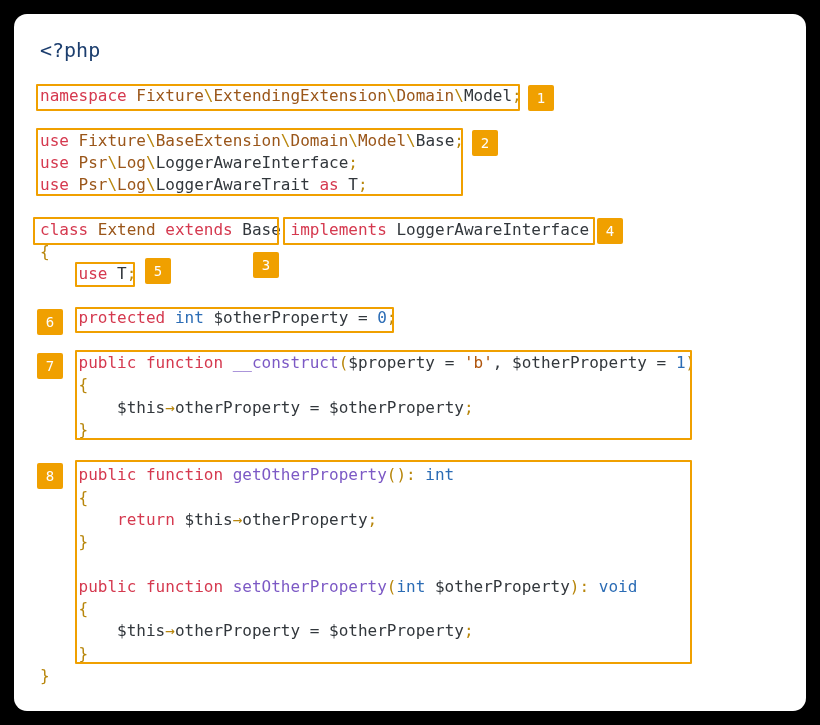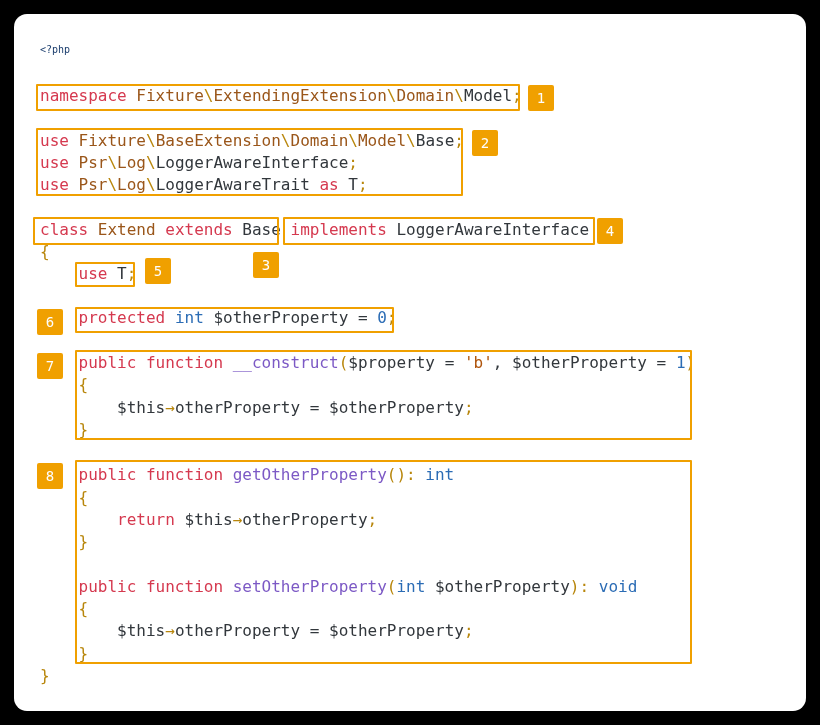--- a/index.html
+++ b/index.html
@@ -36,21 +36,21 @@
     border-radius:2px;
     display:flex; align-items:center; justify-content:center;
     font-size:14px;
   }
 </style>
 </head>
 <body style="background: rgb(0, 0, 0);">
 
 <div class="card" style="left: 14px; top: 14px; width: 792px; height: 697px; background: rgb(255, 255, 255); border-radius: 13px;">
   <div class="code-layer" id="code-layer">
-      <div class="line" style="top: 25px; left: 26px; font-size: 10px; line-height: 22px;"><span style="color: rgb(28, 62, 110);">&lt;?php</span></div>
+      <div class="line" style="top: 25px; left: 26px; font-size: 20px; line-height: 22px;"><span style="color: rgb(28, 62, 110);">&lt;?php</span></div>
       <div class="line" style="top: 71px; left: 26px; font-size: 16px; line-height: 22px;"><span style="color: rgb(213, 57, 79);">namespace</span><span style="color: rgb(50, 55, 60);"> </span><span style="color: rgb(154, 86, 26);">Fixture</span><span style="color: rgb(184, 134, 11);">\</span><span style="color: rgb(154, 86, 26);">ExtendingExtension</span><span style="color: rgb(184, 134, 11);">\</span><span style="color: rgb(154, 86, 26);">Domain</span><span style="color: rgb(184, 134, 11);">\</span><span style="color: rgb(50, 55, 60);">Model</span><span style="color: rgb(184, 134, 11);">;</span></div>
       <div class="line" style="top: 116px; left: 26px; font-size: 16px; line-height: 22px;"><span style="color: rgb(213, 57, 79);">use</span><span style="color: rgb(50, 55, 60);"> </span><span style="color: rgb(154, 86, 26);">Fixture</span><span style="color: rgb(184, 134, 11);">\</span><span style="color: rgb(154, 86, 26);">BaseExtension</span><span style="color: rgb(184, 134, 11);">\</span><span style="color: rgb(154, 86, 26);">Domain</span><span style="color: rgb(184, 134, 11);">\</span><span style="color: rgb(154, 86, 26);">Model</span><span style="color: rgb(184, 134, 11);">\</span><span style="color: rgb(50, 55, 60);">Base</span><span style="color: rgb(184, 134, 11);">;</span></div>
       <div class="line" style="top: 138px; left: 26px; font-size: 16px; line-height: 22px;"><span style="color: rgb(213, 57, 79);">use</span><span style="color: rgb(50, 55, 60);"> </span><span style="color: rgb(154, 86, 26);">Psr</span><span style="color: rgb(184, 134, 11);">\</span><span style="color: rgb(154, 86, 26);">Log</span><span style="color: rgb(184, 134, 11);">\</span><span style="color: rgb(50, 55, 60);">LoggerAwareInterface</span><span style="color: rgb(184, 134, 11);">;</span></div>
       <div class="line" style="top: 160px; left: 26px; font-size: 16px; line-height: 22px;"><span style="color: rgb(213, 57, 79);">use</span><span style="color: rgb(50, 55, 60);"> </span><span style="color: rgb(154, 86, 26);">Psr</span><span style="color: rgb(184, 134, 11);">\</span><span style="color: rgb(154, 86, 26);">Log</span><span style="color: rgb(184, 134, 11);">\</span><span style="color: rgb(50, 55, 60);">LoggerAwareTrait</span><span style="color: rgb(50, 55, 60);"> </span><span style="color: rgb(213, 57, 79);">as</span><span style="color: rgb(50, 55, 60);"> </span><span style="color: rgb(50, 55, 60);">T</span><span style="color: rgb(184, 134, 11);">;</span></div>
       <div class="line" style="top: 205px; left: 26px; font-size: 16px; line-height: 22px;"><span style="color: rgb(213, 57, 79);">class</span><span style="color: rgb(50, 55, 60);"> </span><span style="color: rgb(154, 86, 26);">Extend</span><span style="color: rgb(50, 55, 60);"> </span><span style="color: rgb(213, 57, 79);">extends</span><span style="color: rgb(50, 55, 60);"> </span><span style="color: rgb(50, 55, 60);">Base</span><span style="color: rgb(50, 55, 60);"> </span><span style="color: rgb(213, 57, 79);">implements</span><span style="color: rgb(50, 55, 60);"> </span><span style="color: rgb(50, 55, 60);">LoggerAwareInterface</span></div>
       <div class="line" style="top: 227px; left: 26px; font-size: 16px; line-height: 22px;"><span style="color: rgb(184, 134, 11);">{</span></div>
       <div class="line" style="top: 249px; left: 26px; font-size: 16px; line-height: 22px;"><span style="color: rgb(50, 55, 60);">    </span><span style="color: rgb(213, 57, 79);">use</span><span style="color: rgb(50, 55, 60);"> </span><span style="color: rgb(50, 55, 60);">T</span><span style="color: rgb(184, 134, 11);">;</span></div>
       <div class="line" style="top: 293px; left: 26px; font-size: 16px; line-height: 22px;"><span style="color: rgb(50, 55, 60);">    </span><span style="color: rgb(213, 57, 79);">protected</span><span style="color: rgb(50, 55, 60);"> </span><span style="color: rgb(43, 108, 181);">int</span><span style="color: rgb(50, 55, 60);"> </span><span style="color: rgb(50, 55, 60);">$otherProperty</span><span style="color: rgb(50, 55, 60);"> </span><span style="color: rgb(50, 55, 60);">=</span><span style="color: rgb(50, 55, 60);"> </span><span style="color: rgb(43, 108, 181);">0</span><span style="color: rgb(184, 134, 11);">;</span></div>
       <div class="line" style="top: 338px; left: 26px; font-size: 16px; line-height: 22px;"><span style="color: rgb(50, 55, 60);">    </span><span style="color: rgb(213, 57, 79);">public</span><span style="color: rgb(50, 55, 60);"> </span><span style="color: rgb(213, 57, 79);">function</span><span style="color: rgb(50, 55, 60);"> </span><span style="color: rgb(124, 89, 197);">__construct</span><span style="color: rgb(184, 134, 11);">(</span><span style="color: rgb(50, 55, 60);">$property</span><span style="color: rgb(50, 55, 60);"> </span><span style="color: rgb(50, 55, 60);">=</span><span style="color: rgb(50, 55, 60);"> </span><span style="color: rgb(176, 86, 14);">'b'</span><span style="color: rgb(50, 55, 60);">,</span><span style="color: rgb(50, 55, 60);"> </span><span style="color: rgb(50, 55, 60);">$otherProperty</span><span style="color: rgb(50, 55, 60);"> </span><span style="color: rgb(50, 55, 60);">=</span><span style="color: rgb(50, 55, 60);"> </span><span style="color: rgb(43, 108, 181);">1</span><span style="color: rgb(184, 134, 11);">)</span></div>
       <div class="line" style="top: 360px; left: 26px; font-size: 16px; line-height: 22px;"><span style="color: rgb(50, 55, 60);">    </span><span style="color: rgb(184, 134, 11);">{</span></div>

